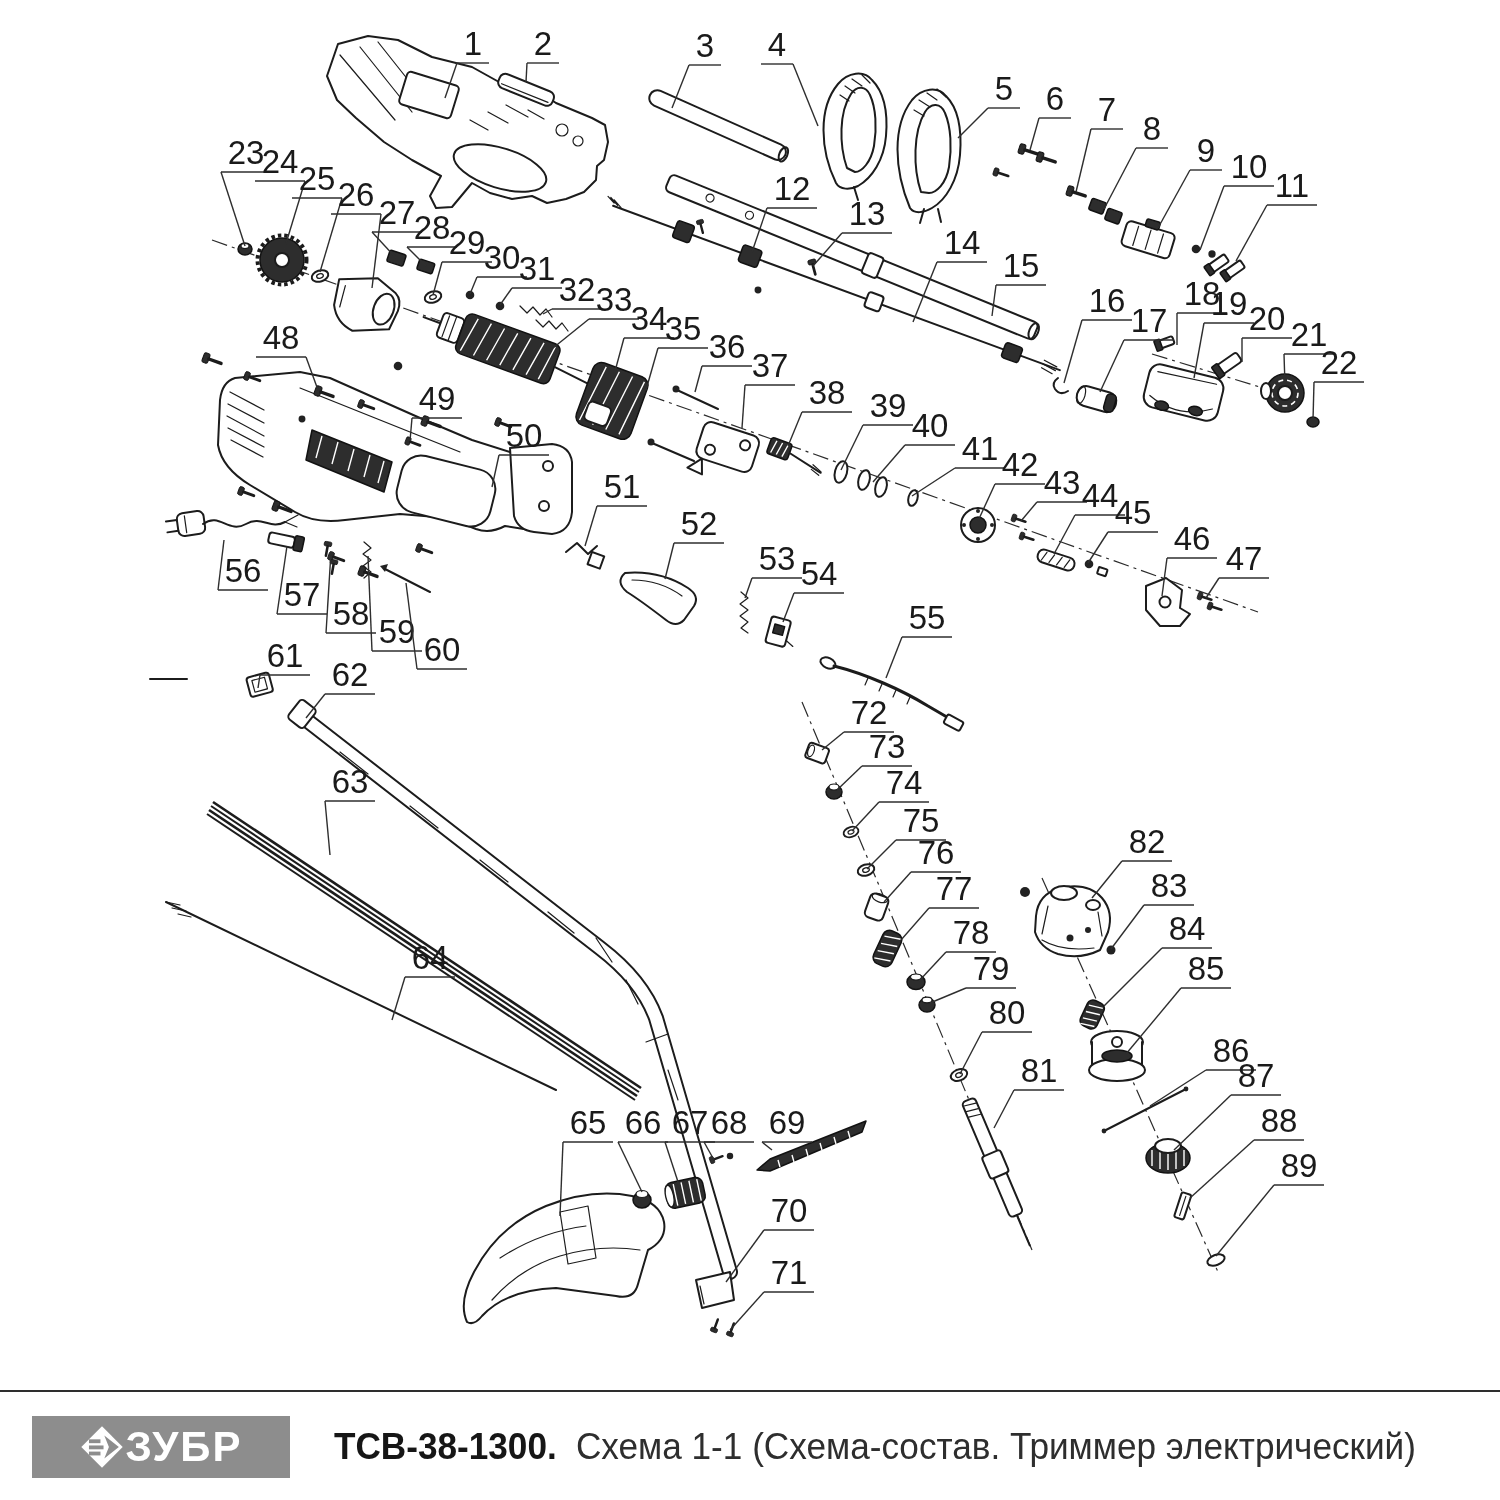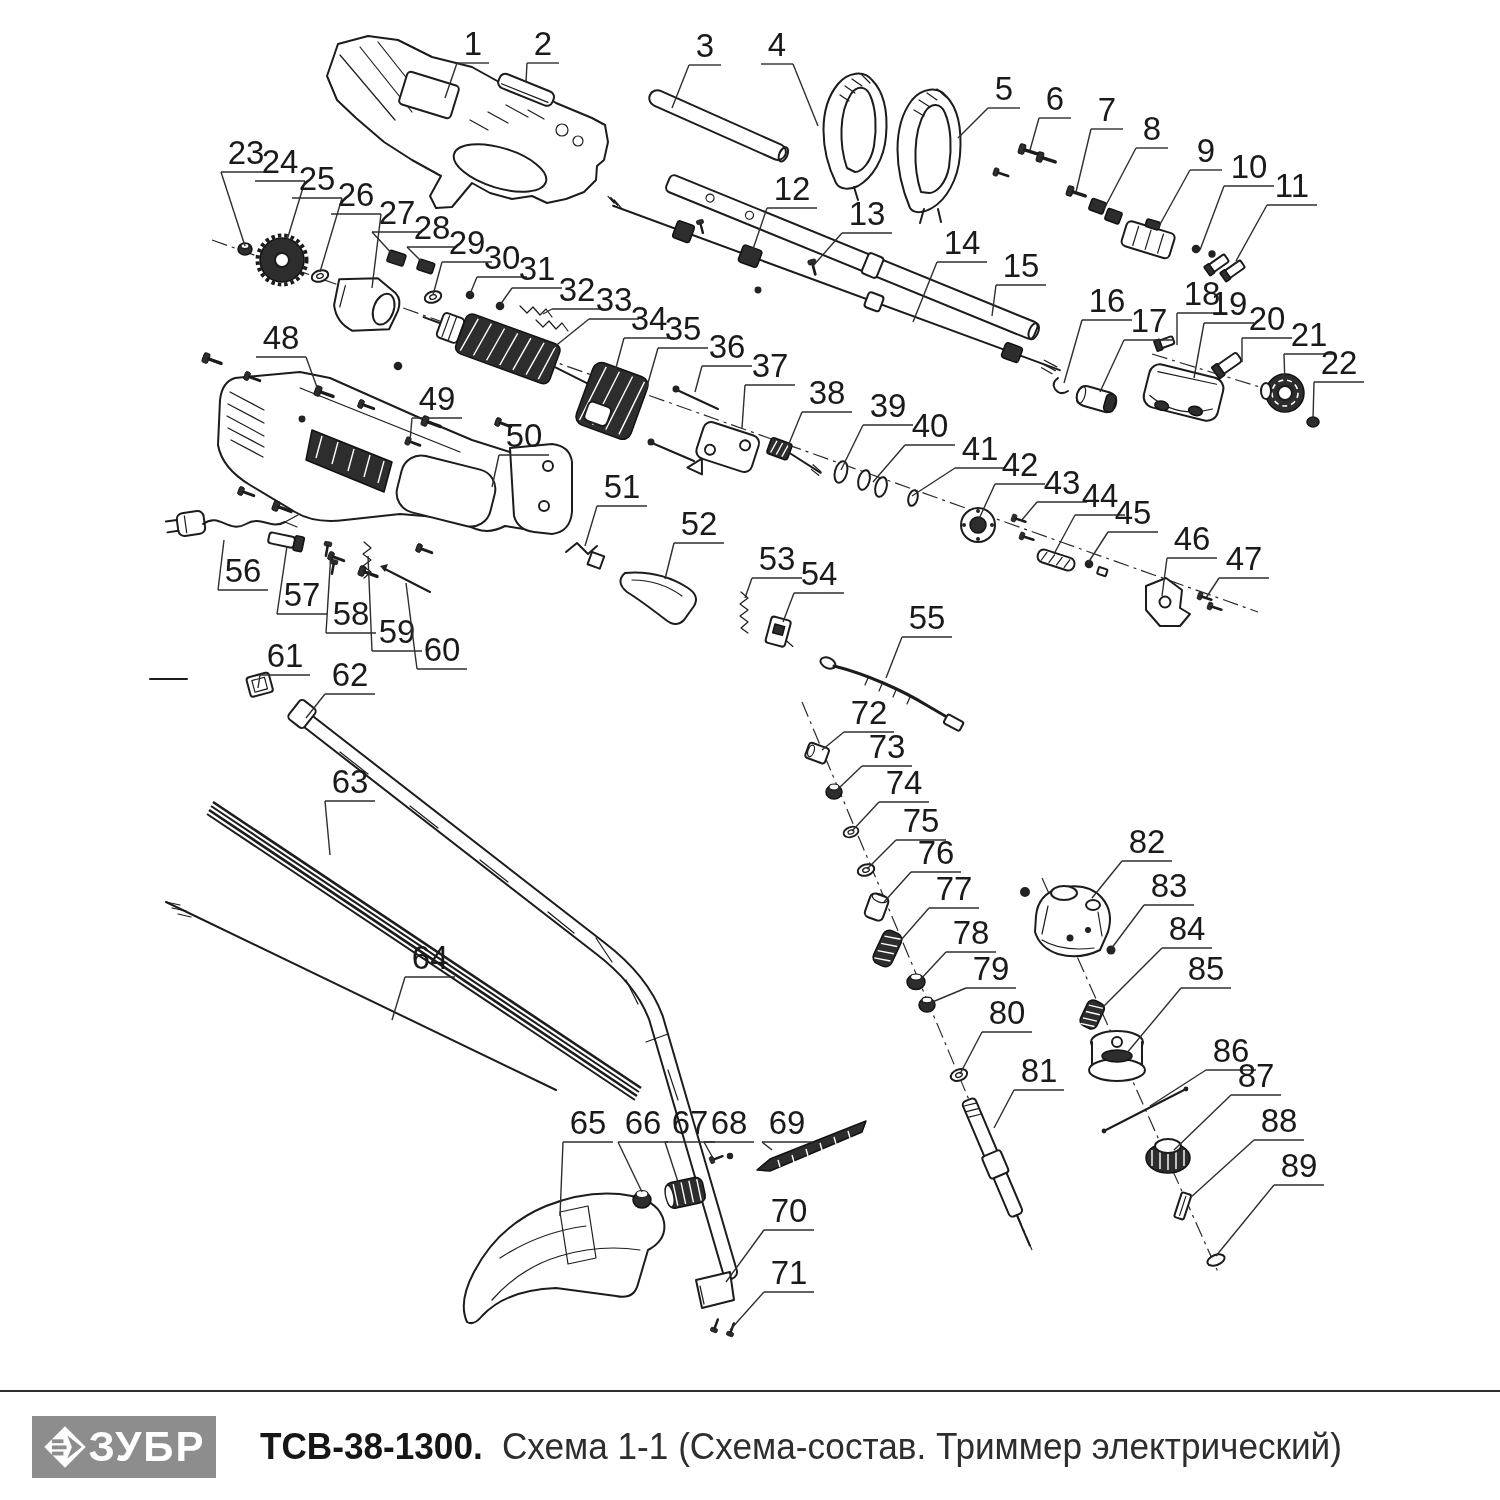--- a/index.html
+++ b/index.html
@@ -12,21 +12,21 @@
   .sd {stroke:#121212;stroke-width:1.5;fill:#2d2d2d;stroke-linejoin:round}
   .thin{stroke-width:1.2}
   .w3 {stroke-width:3}
   .hatch{stroke:#fff;stroke-width:1.4;fill:none}
   .axis{stroke:#2b2b2b;stroke-width:1.2;fill:none;stroke-dasharray:16 5 3 5}
   .lead{stroke:#2e2e2e;stroke-width:1.4;fill:none}
   text.lbl{font:33px "Liberation Sans",sans-serif;fill:#1a1a1a;text-anchor:middle}
   
   .footer{position:absolute;left:0;top:1390px;width:1500px;height:110px;
           border-top:2px solid #2e2e2e;display:flex;align-items:center;background:#fff}
-  .logo{margin-left:32px;width:184px;height:62px;background:#8d8d8d;
+  .logo{margin-left:32px;width:258px;height:62px;background:#8d8d8d;
         display:flex;align-items:center;justify-content:center;flex:none}
   .logo-icon{width:46px;height:46px;display:block}
   .logo-text{color:#fff;font-weight:bold;font-size:42px;letter-spacing:2px;line-height:1}
   .title{margin-left:44px;font-size:37px;color:#1c1c1c;white-space:nowrap;
          transform:scaleX(.95);transform-origin:left center}
   .title-bold{font-weight:bold;color:#161616}
   .title-rest{font-weight:normal;color:#2e2e2e;margin-left:10px}
 </style>
 </head>
 <body>

